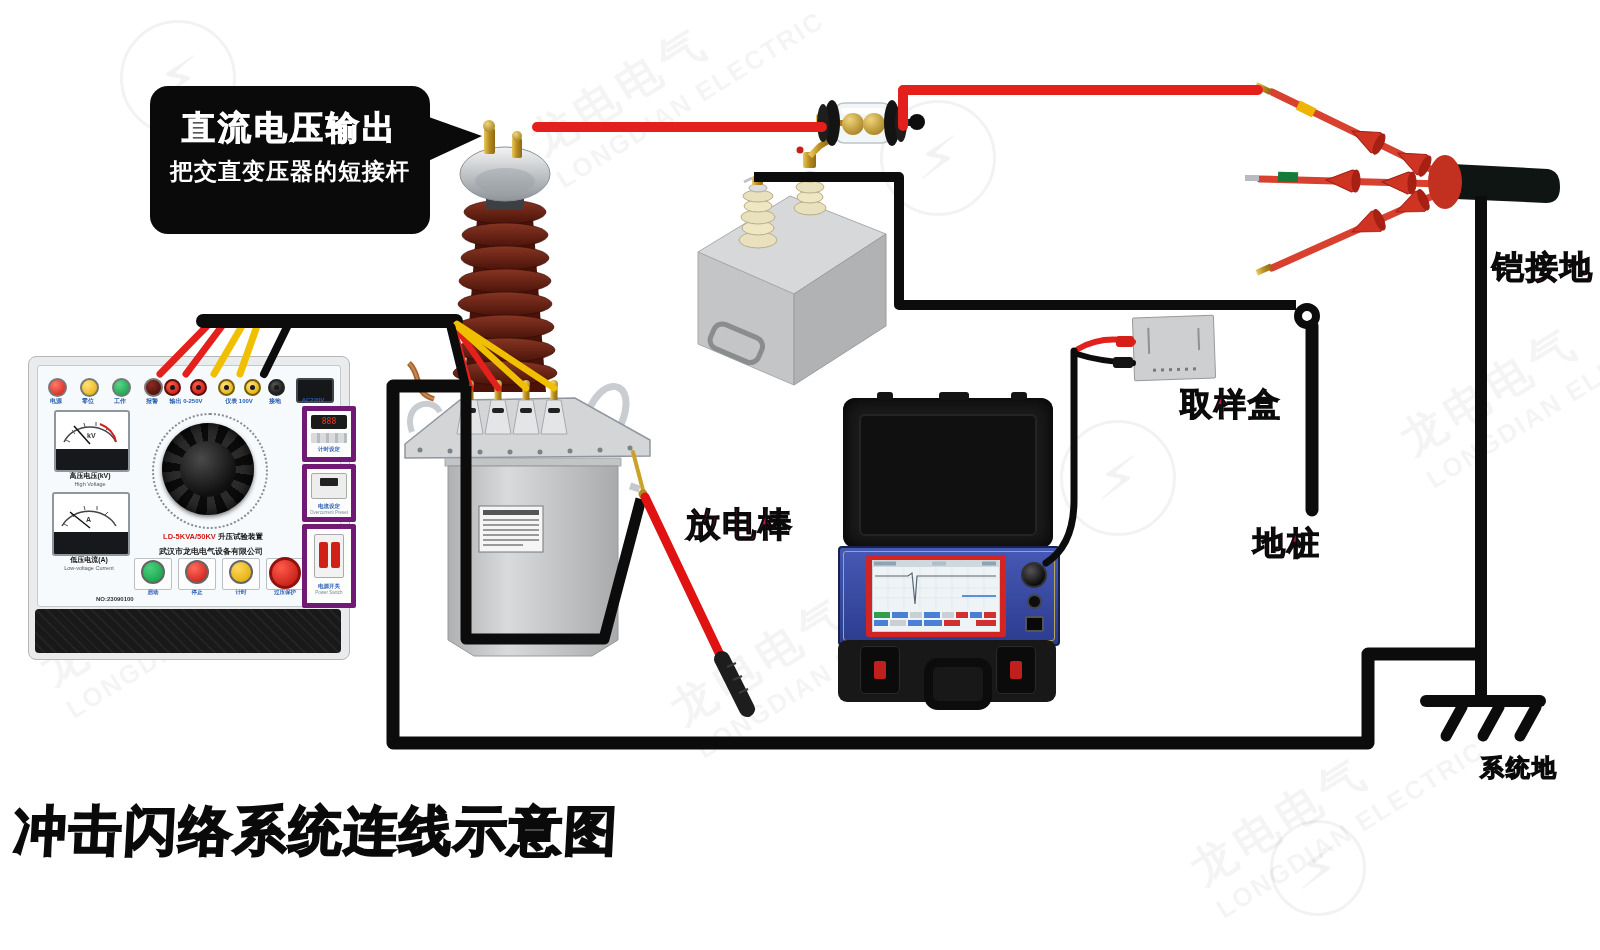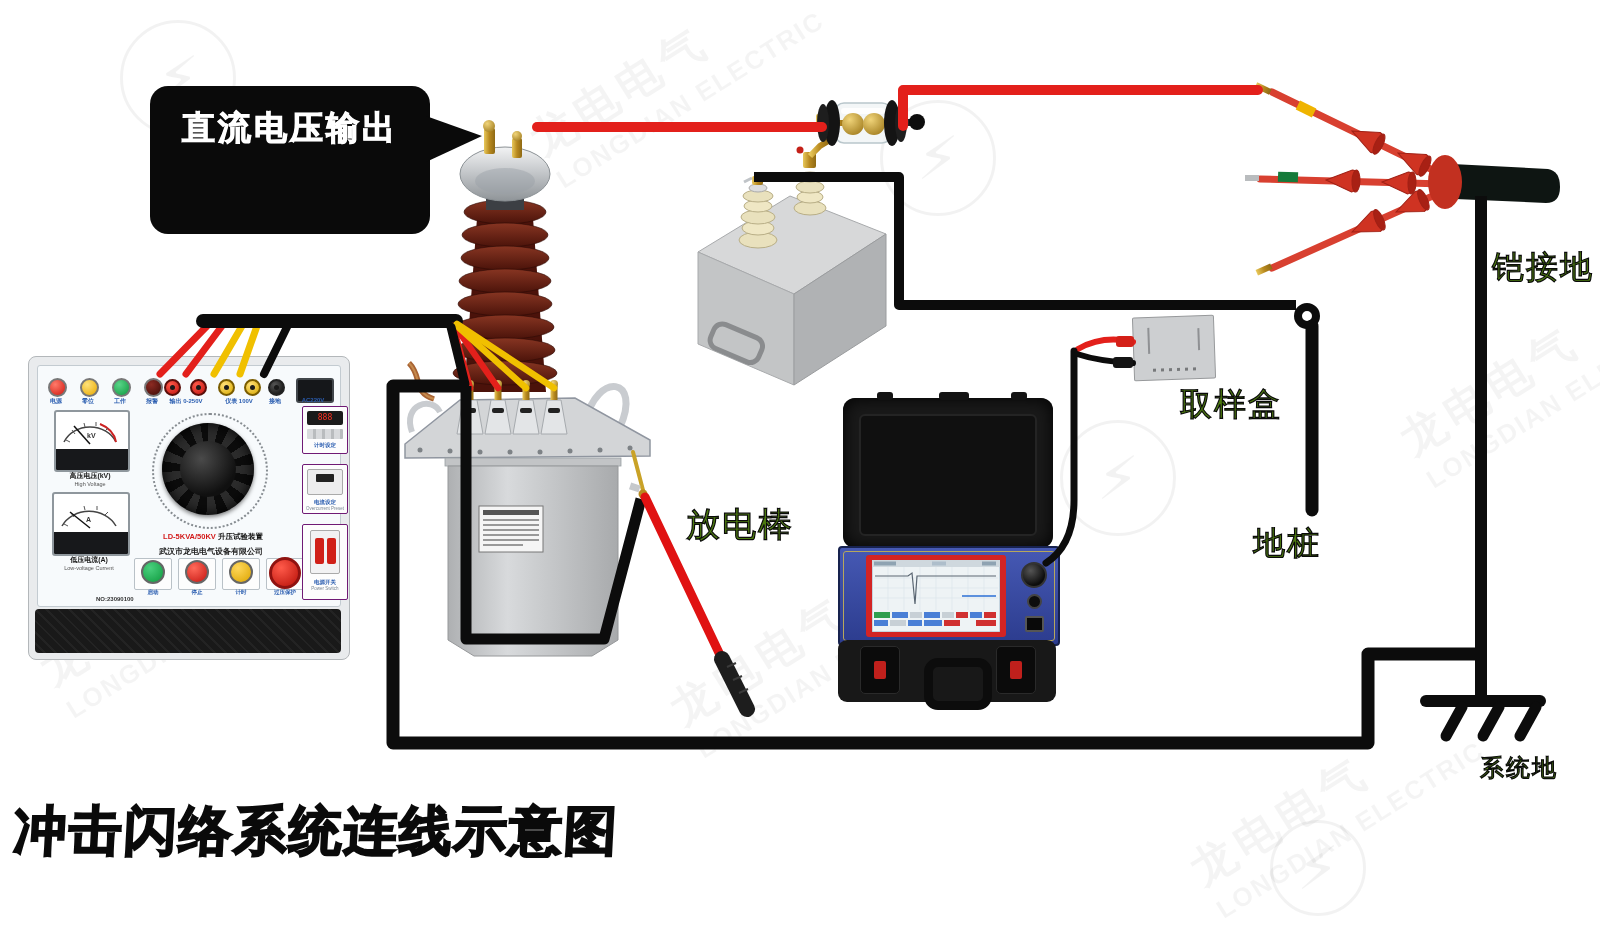--- a/index.html
+++ b/index.html
@@ -8,21 +8,21 @@
   
   .wm{position:absolute;color:rgba(0,0,0,0.045);font-weight:900;white-space:nowrap;z-index:1;}
   .wm .en{font-size:26px;letter-spacing:2px;display:block;}
   .wm .cn{font-size:44px;letter-spacing:6px;display:block;}
   .wm-logo{position:absolute;border:3px solid rgba(0,0,0,0.05);border-radius:50%;
            width:110px;height:110px;z-index:1;display:flex;align-items:center;justify-content:center;
            color:rgba(0,0,0,0.05);font-size:60px;}
   
   .comp{position:absolute;z-index:2;}
   #wiresvg{position:absolute;left:0;top:0;z-index:5;pointer-events:none;}
-  .toplabel{position:absolute;z-index:8;color:#4d7c0f;font-weight:400;
+  .toplabel{position:absolute;z-index:8;color:#be185d;font-weight:700;
             -webkit-text-stroke:1.2px #0a0a0a;letter-spacing:2px;}
   
   #callout{position:absolute;left:150px;top:86px;width:280px;height:148px;background:#0a0a0a;
            border-radius:18px;z-index:8;color:#fff;text-align:center;}
   #callout .tip{position:absolute;left:276px;top:30px;width:0;height:0;
                 border-left:56px solid #0a0a0a;border-top:20px solid transparent;border-bottom:26px solid transparent;}
   #callout .ct{font-size:33px;font-weight:900;margin-top:20px;letter-spacing:3px;-webkit-text-stroke:1px #fff;}
   #callout .cl{font-size:23px;font-weight:800;margin-top:5px;letter-spacing:1px;}
   
   #console{left:28px;top:356px;width:320px;height:302px;background:#e9ebed;border:1px solid #b3b7ba;border-radius:8px;}
@@ -44,21 +44,21 @@
         background:repeating-conic-gradient(#2c2c2c 0 14deg,#0c0c0c 14deg 28deg);box-shadow:inset 0 0 14px #000,0 2px 4px rgba(0,0,0,.5);}
   .knob::after{content:"";position:absolute;left:18px;top:18px;width:56px;height:56px;border-radius:50%;
         background:radial-gradient(circle at 38% 32%,#4a4a4a,#101010 70%);}
   .modeltxt{position:absolute;left:100px;top:166px;width:150px;text-align:center;font-size:7.5px;font-weight:800;color:#111;white-space:nowrap;}
   .modeltxt b{color:#d21a1a;}
   .company{position:absolute;left:78px;top:180px;width:190px;text-align:center;font-size:8px;font-weight:800;color:#222;}
   .serial{position:absolute;left:58px;top:230px;font-size:6px;color:#333;font-weight:700;}
   .pbtn{position:absolute;width:36px;height:30px;background:#fdfdfd;border:1px solid #b9c1c7;border-radius:2px;top:192px;}
   .pbtn .dot{position:absolute;left:50%;top:13px;transform:translate(-50%,-50%);width:20px;height:20px;border-radius:50%;border:2px solid #666;}
   .pbtn .bl{position:absolute;left:-2px;top:30px;width:40px;text-align:center;font-size:5.5px;color:#2a5db0;font-weight:700;white-space:nowrap;}
-  .rmod{position:absolute;left:264px;width:44px;background:#fdfdfd;border:1px solid #701a75;border-radius:2px;}
+  .rmod{position:absolute;left:264px;width:44px;background:#fdfdfd;border:5px solid #701a75;border-radius:2px;}
   .rlab{font-size:5.5px;color:#2a5db0;font-weight:700;text-align:center;display:block;white-space:nowrap;}
   .rsub{font-size:4.5px;color:#7b8794;text-align:center;display:block;white-space:nowrap;}
   
   #lid{left:843px;top:398px;width:210px;height:150px;background:#1a1a1a;border-radius:12px;
        box-shadow:inset 0 0 18px #000;}
   #lid .inner{position:absolute;left:16px;top:16px;right:16px;bottom:12px;background:#101010;border:2px solid #242424;border-radius:6px;}
   #lid .bump{position:absolute;top:-6px;width:16px;height:8px;background:#141414;border-radius:3px;}
   #ipanel{left:838px;top:546px;width:218px;height:96px;background:linear-gradient(#4659b4,#2c3c8e);
           border:2px solid #17224e;border-radius:4px;}
   #ipanel .pin{position:absolute;left:3px;top:3px;right:3px;bottom:3px;border:1px solid #b7a75c;border-radius:3px;}
@@ -548,20 +548,21 @@
       <circle cx="643" cy="494" r="4.5" fill="#b8891f"></circle>
       <path d="M645,497 L721,657" stroke="#e01212" stroke-width="9" stroke-linecap="round"></path>
       <path d="M722,659 L747,709" stroke="#1d1d1d" stroke-width="16" stroke-linecap="round"></path>
       <path d="M727,667 L736,663 M733,680 L742,676 M739,693 L748,689" stroke="#3a3a3a" stroke-width="2"></path>
     </g>
   </svg>
 
   <div id="callout">
     <div class="tip"></div>
     <div class="ct">直流电压输出</div>
+    <div class="cl">把交直变压器的短接杆</div>
   </div>
 
   <div class="toplabel" id="lab-armor">铠接地</div>
   <div class="toplabel" id="lab-samp">取样盒</div>
   <div class="toplabel" id="lab-stake">地桩</div>
   <div class="toplabel" id="lab-rod">放电棒</div>
   <div class="toplabel" id="lab-sys">系统地</div>
   <div id="maintitle">冲击闪络系统连线示意图</div>
 
 </div>

